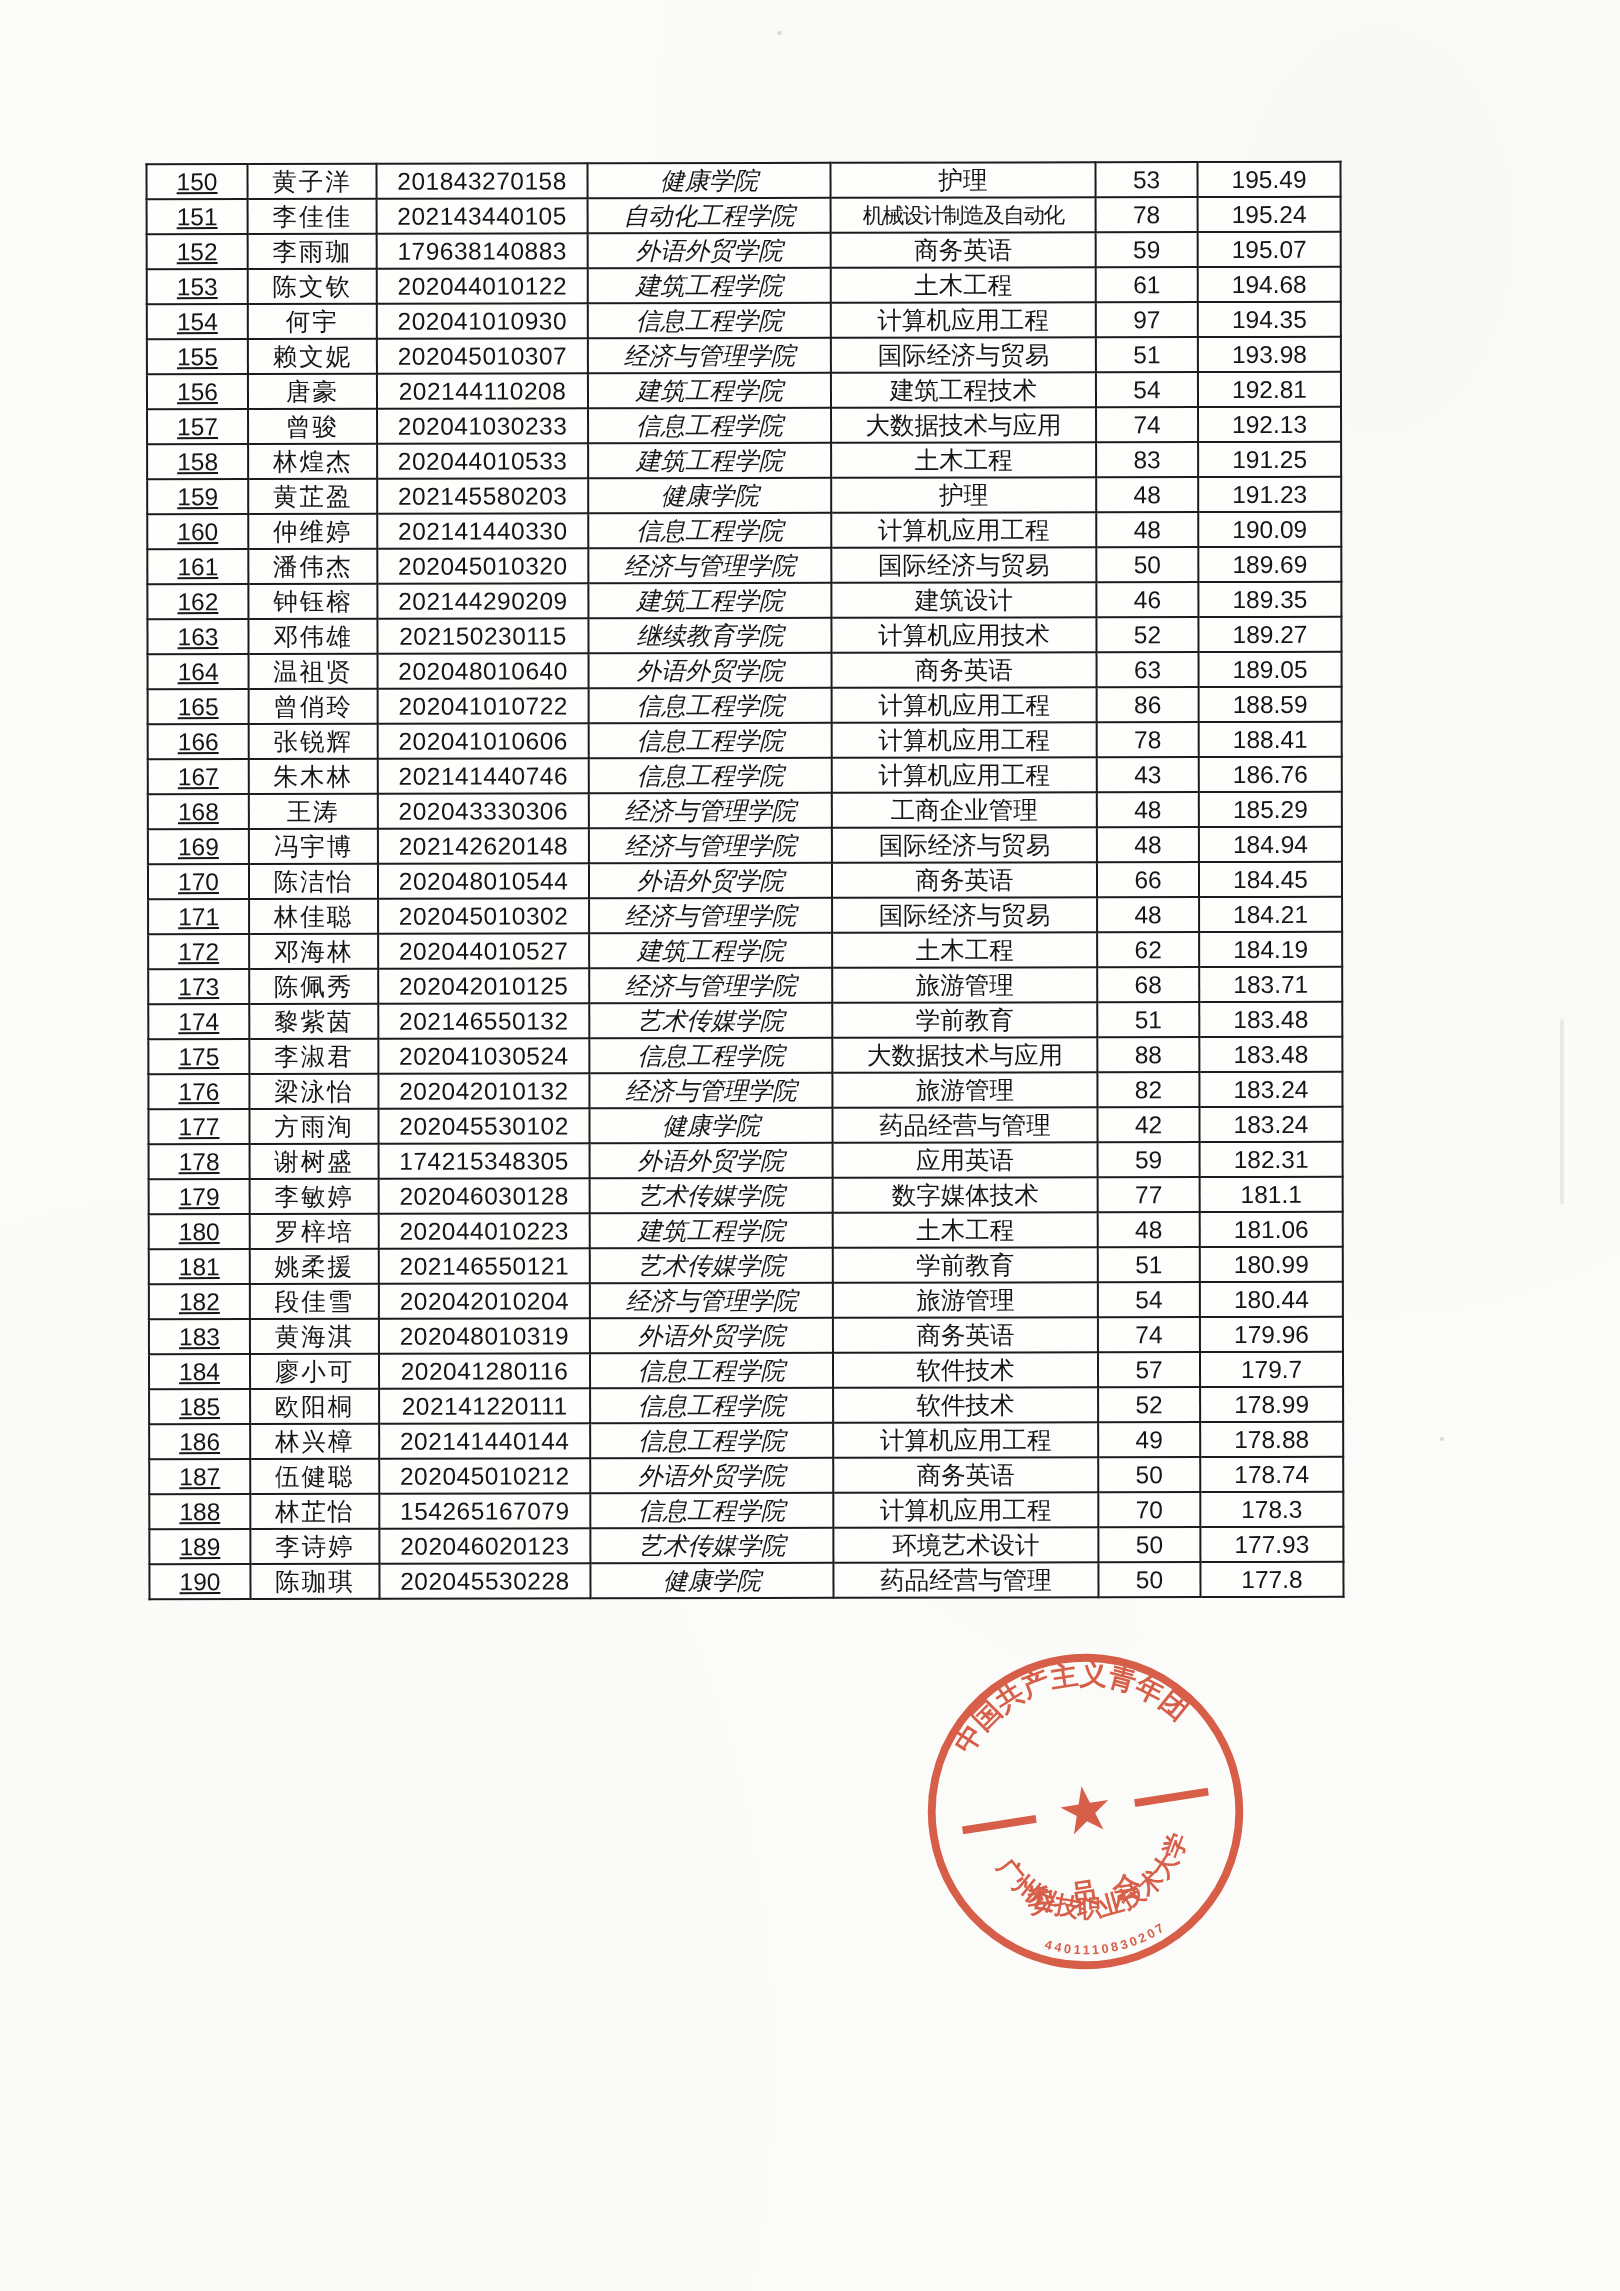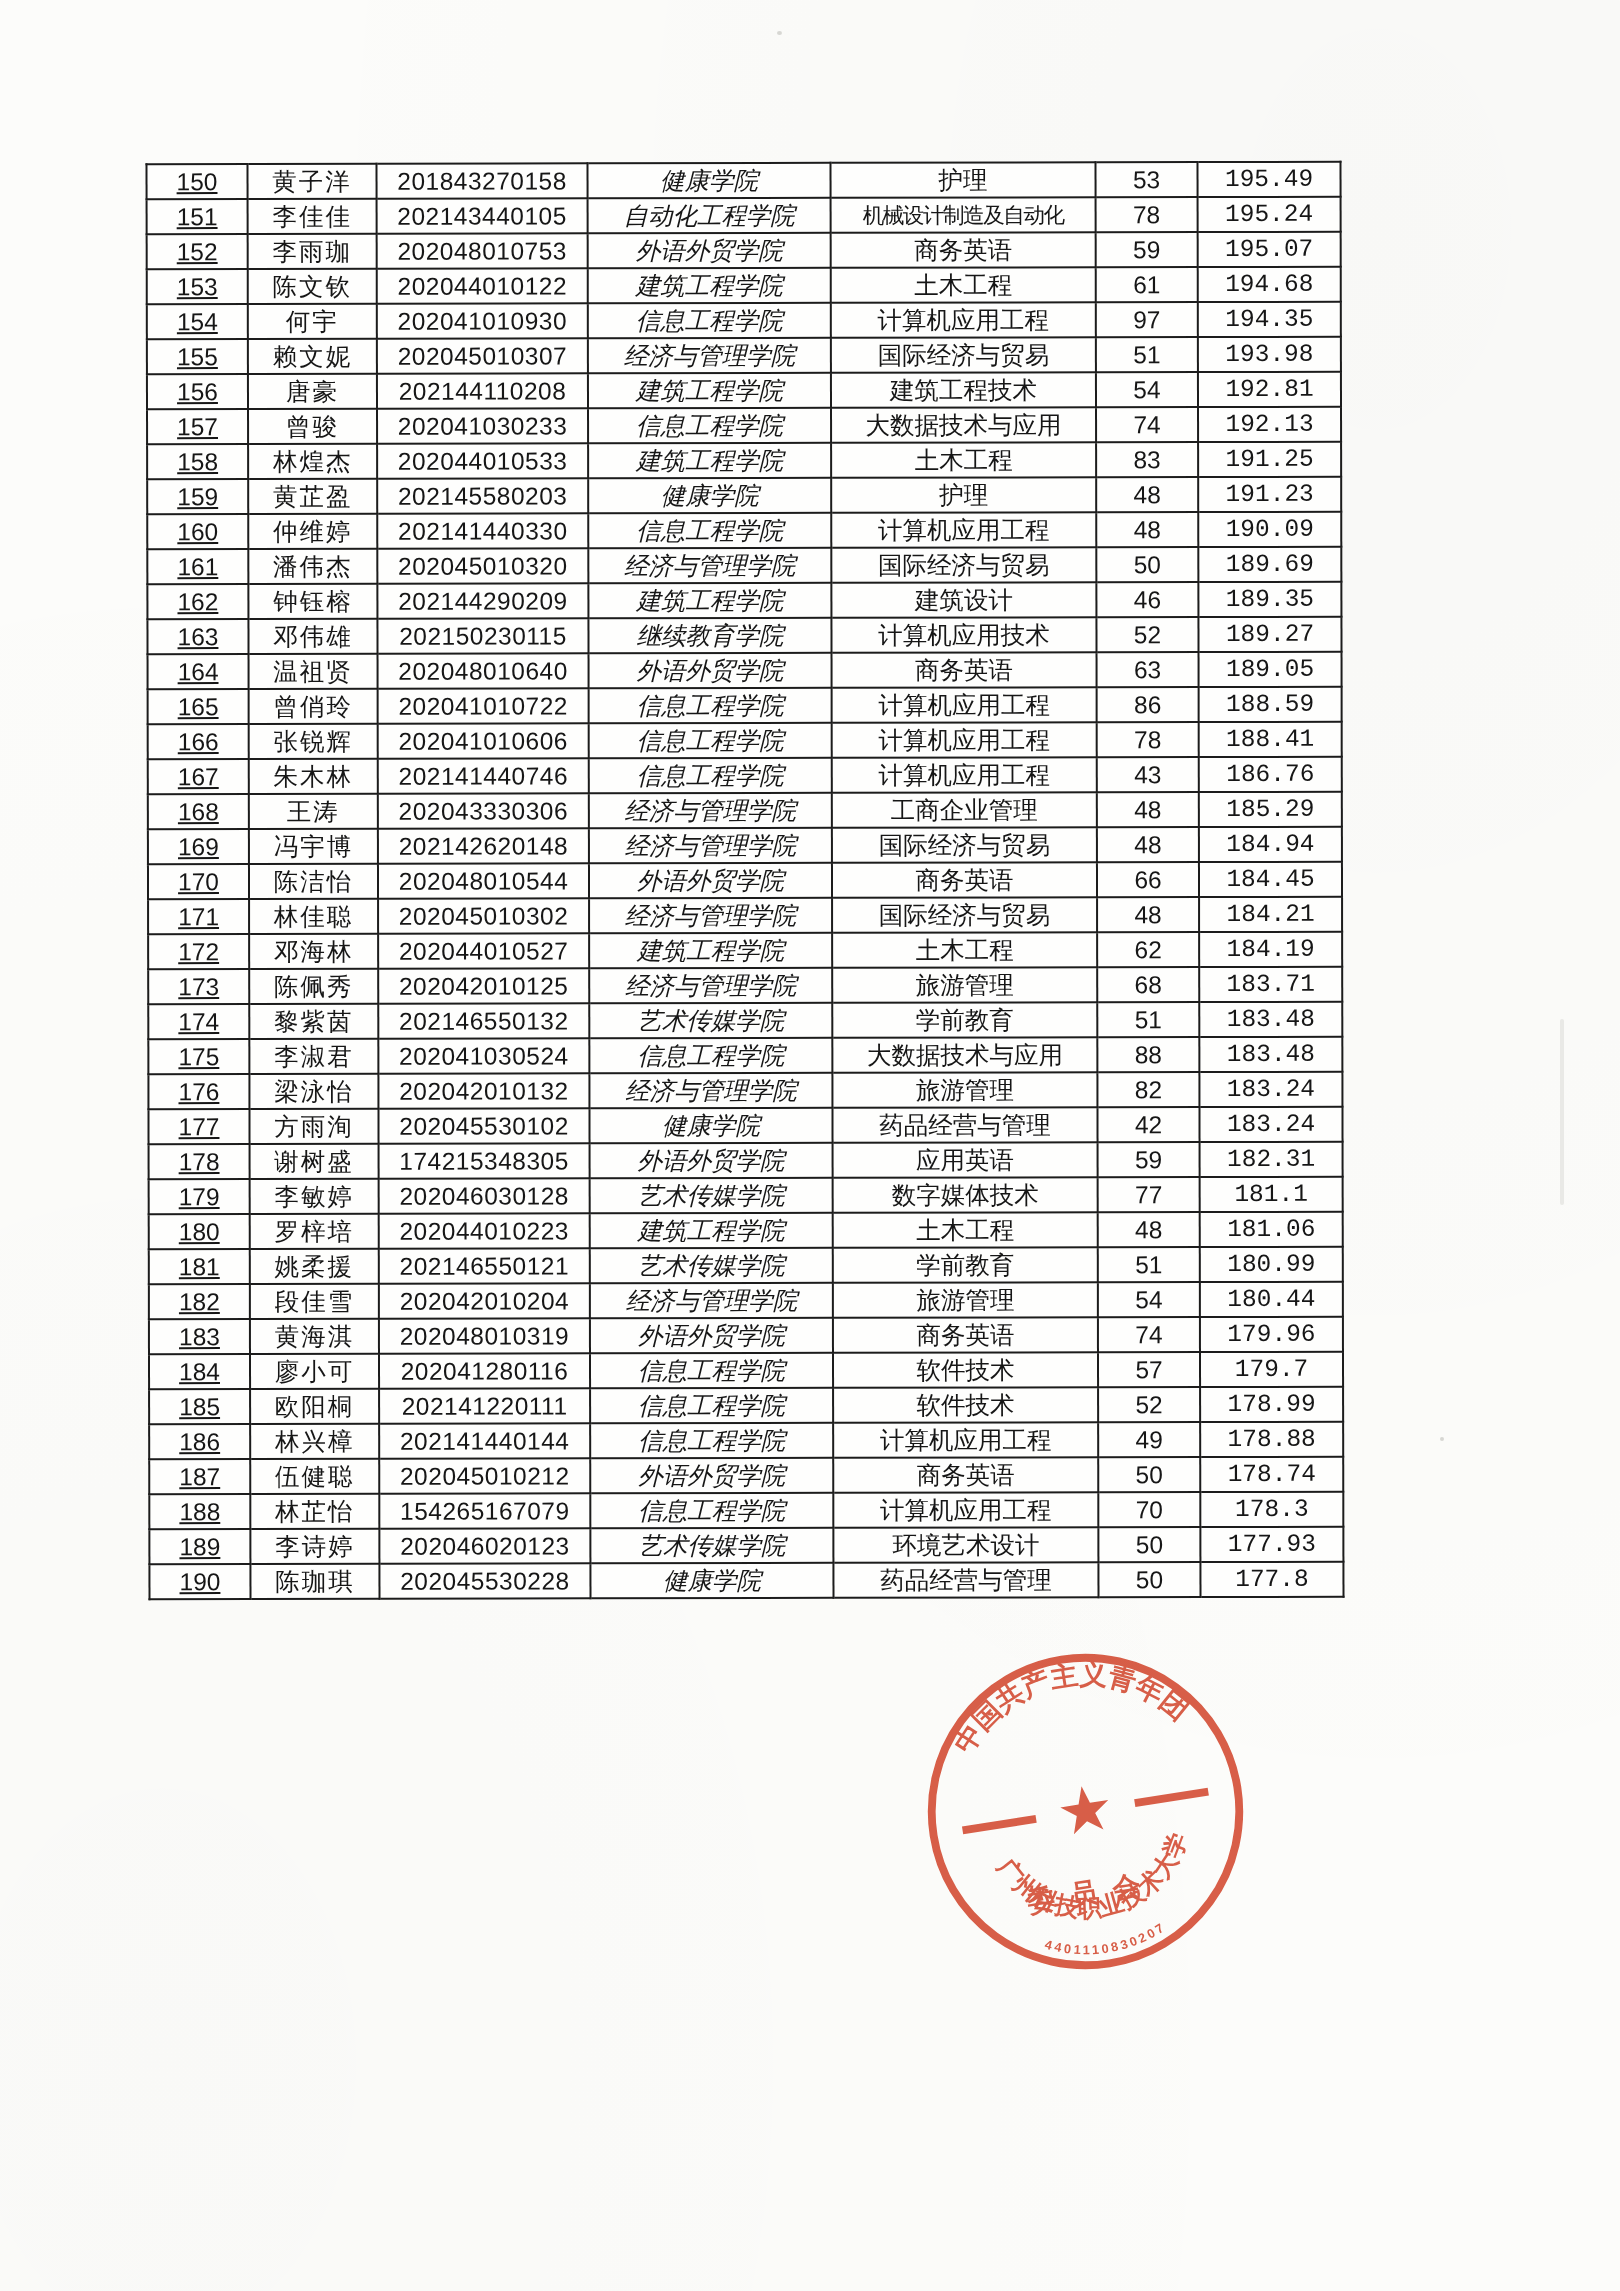--- a/index.html
+++ b/index.html
@@ -36,21 +36,21 @@
     text-align:center;vertical-align:middle;
     font-size:24.5px;line-height:33px;
     white-space:nowrap;overflow:visible;
   }
   td.c0{width:99px;text-decoration:underline;}                       
   td.c1{width:127px;letter-spacing:2px;}    
   td.c2{width:209px;font-size:25.5px;letter-spacing:0.5px;} 
   td.c3{width:241px;font-size:23.5px;font-style:italic;}        
   td.c4{width:263px;font-size:23.5px;border-radius:16px;}        
   td.c5{width:100px;}                       
-  td.c6{width:141px;font-family:Liberation Mono, monospace;}                       
+  td.c6{width:141px;}                       
   td.c4.long{font-size:21.6px;letter-spacing:-1.5px;margin-left:21px;}
 
   
   .seal{
     position:absolute;left:919px;top:1645px;width:333px;height:333px;
     transform:rotate(-9deg);
     color:#d6492f;opacity:.88;
     mix-blend-mode:multiply;
   }
   .seal svg{display:block;}
@@ -78,21 +78,21 @@
           <td class="c1">李佳佳</td>
           <td class="c2">202143440105</td>
           <td class="c3">自动化工程学院</td>
           <td class="c4 long">机械设计制造及自动化</td>
           <td class="c5">78</td>
           <td class="c6">195.24</td>
         </tr>
         <tr>
           <td class="c0">152</td>
           <td class="c1">李雨珈</td>
-          <td class="c2">202048010753</td>
+          <td class="c2">179638140883</td>
           <td class="c3">外语外贸学院</td>
           <td class="c4">商务英语</td>
           <td class="c5">59</td>
           <td class="c6">195.07</td>
         </tr>
         <tr>
           <td class="c0">153</td>
           <td class="c1">陈文钦</td>
           <td class="c2">202044010122</td>
           <td class="c3">建筑工程学院</td>

